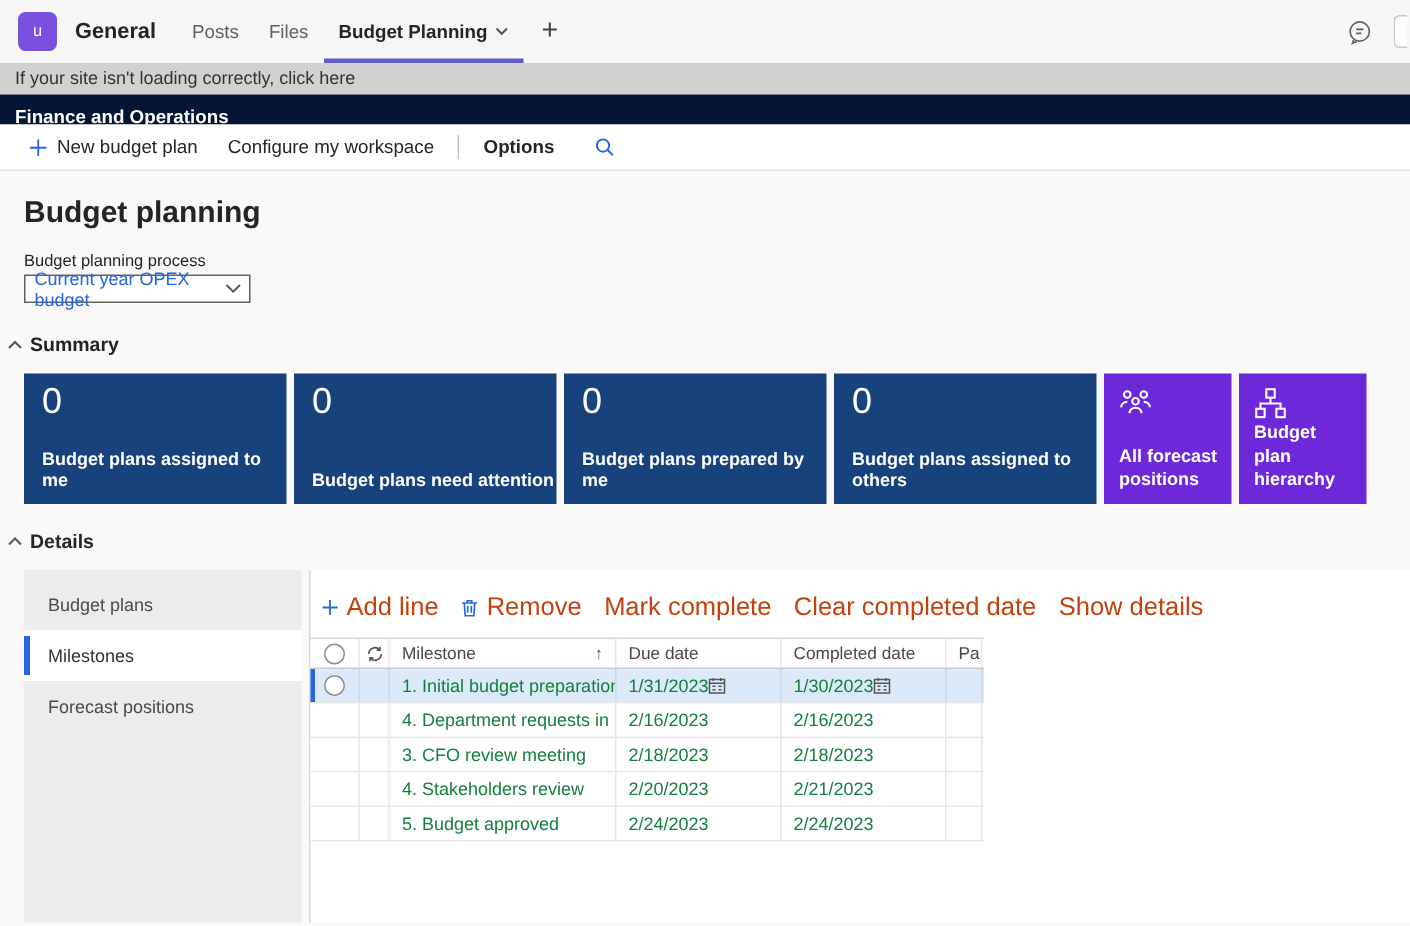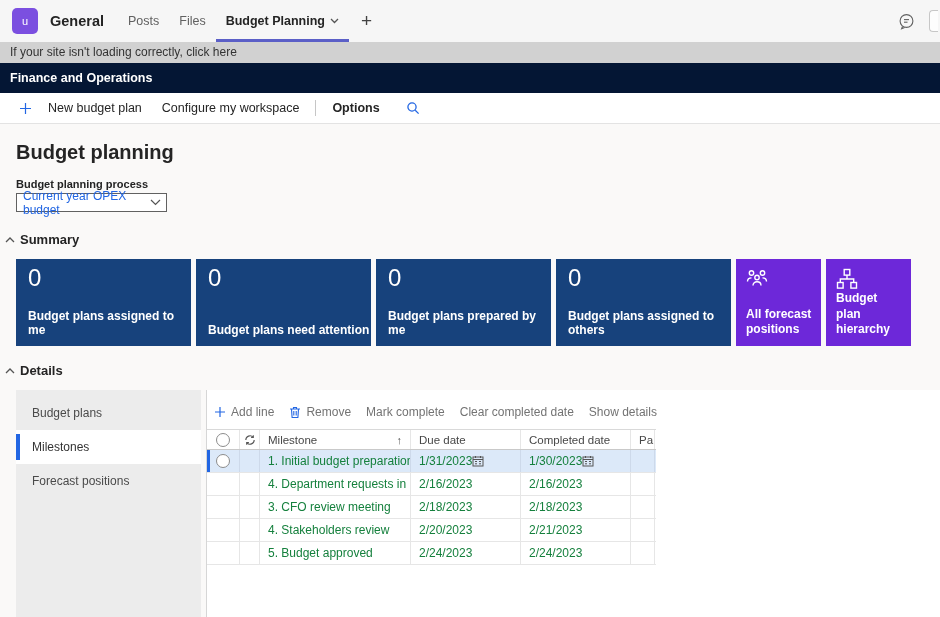--- a/index.html
+++ b/index.html
@@ -18,35 +18,35 @@
   .ttab.active { font-weight:700; color:#242424; border-bottom-color:#5b5fc7; }
   .add-tab { display:flex; align-items:center; padding:0 12px; font-size:19px; color:#424242; cursor:pointer; }
   .teams-right { margin-left:auto; display:flex; align-items:center; gap:10px; padding-right:2px; }
   .chat-btn { width:26px; height:26px; display:flex; align-items:center; justify-content:center; cursor:pointer; }
   .partial-btn { width:9px; height:22px; border:1px solid #c7c7c7; border-right:none;
                  border-radius:4px 0 0 4px; background:#fdfdfd; }
 
   
   .notice-bar { height:21px; background:#d1d1d1; color:#333; font-size:12px;
                 line-height:21px; padding-left:10px; }
-  .app-bar { height:30px; background:#041634; color:#fff; font-size:12.5px; font-weight:700;
+  .app-bar { height:20px; background:#041634; color:#fff; font-size:12.5px; font-weight:700;
              line-height:30px; padding-left:10px; }
 
   
   .action-bar { height:31px; background:#fff; border-bottom:1px solid #e3e3e3;
                 display:flex; align-items:center; padding-left:9px; }
-  .abtn { display:flex; align-items:center; gap:16px; font-size:12.5px; color:#252525;
+  .abtn { display:flex; align-items:center; gap:6px; font-size:12.5px; color:#252525;
           background:none; border:none; font-family:inherit; cursor:pointer; padding:0 10px; }
   .abtn.bold { font-weight:700; }
   .vsep { width:1px; height:16px; background:#c6c6c6; margin:0 6px; }
 
   
   .page { padding-left:16px; }
   .page-title { font-size:20px; font-weight:600; color:#242424; padding-top:17px; }
-  .proc-label { margin-top:14px; font-size:11px; font-weight:700; color:#242424; }
+  .proc-label { margin-top:14px; font-size:11px; font-weight:400; color:#242424; }
   .dropdown { margin-top:3px; width:151px; height:19px; border:1px solid #616161; background:#fff;
               display:flex; align-items:center; justify-content:space-between;
               padding:0 5px 0 6px; font-size:12px; color:#2266e3; cursor:pointer; }
 
   .section-head { display:flex; align-items:center; gap:5px; margin-left:-11px;
                   font-size:13px; font-weight:700; color:#242424; cursor:pointer; }
   .sh-summary { margin-top:20px; }
   .sh-details { margin-top:17px; }
 
   
@@ -62,21 +62,21 @@
   
   .details-body { margin-top:12px; display:flex; height:235px; }
   .rail { width:185px; background:#ececec; padding-top:6px; }
   .rail-item { height:34px; display:flex; align-items:center; padding-left:16px;
                font-size:12px; color:#4a4a4a; position:relative; cursor:pointer; }
   .rail-item.active { background:#fff; color:#333; }
   .rail-item.active::before { content:''; position:absolute; left:0; top:4px; bottom:4px;
                               width:4px; background:#2266e3; }
   .panel { flex:1; background:#fff; margin-left:5px; border-left:1px solid #d6d6d6; }
   .gtoolbar { display:flex; align-items:center; gap:15px; padding:15px 0 10px 7px; }
-  .tool { display:flex; align-items:center; gap:5px; font-size:12px; color:#737373;
+  .tool { display:flex; align-items:center; gap:5px; font-size:17px; color:#c2410c;
           background:none; border:none; font-family:inherit; cursor:pointer; padding:0; }
 
   
   .grid { width:449px; border-top:1px solid #d9d9d9; }
   .grow { display:grid; grid-template-columns:33px 20px 151px 110px 110px 24px;
           height:23px; border-bottom:1px solid #e6e6e6; position:relative; background:#fff; }
   .grow.head { height:20px; border-bottom:1px solid #c9c9c9; }
   .cell { display:flex; align-items:center; padding:0 8px; border-right:1px solid #e6e6e6;
           overflow:hidden; white-space:nowrap; font-size:12px; color:#15803d; }
   .head .cell { font-size:11.5px; color:#474747;gap:8px; }

